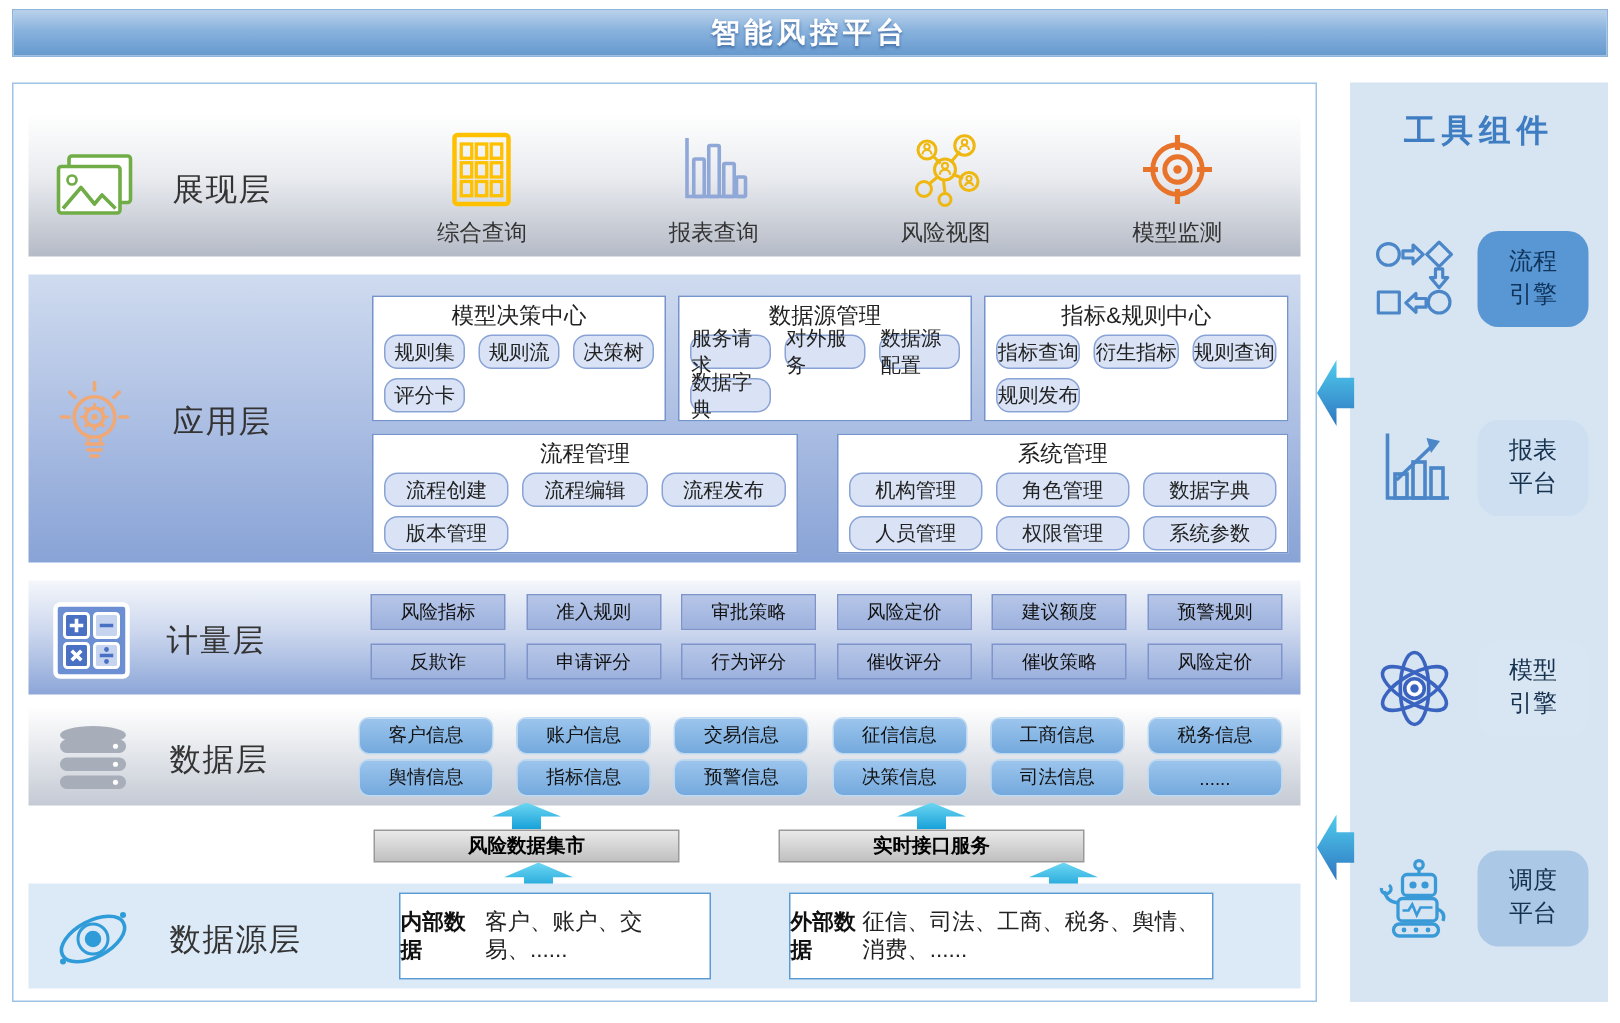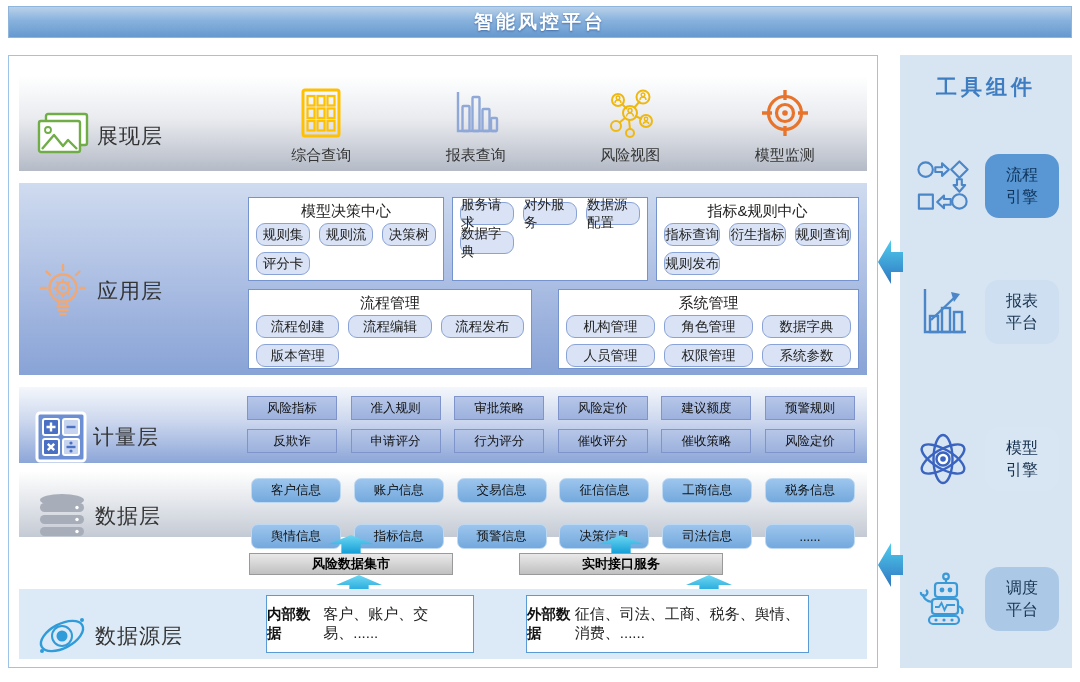--- a/index.html
+++ b/index.html
@@ -10,21 +10,21 @@
   
   .banner{position:absolute;left:8px;top:6px;width:1064px;height:32px;
     background:linear-gradient(180deg,#b9d1ea 0%,#88b2dd 45%,#6699cf 100%);
     border:1px solid #8fb5dd;display:flex;align-items:center;justify-content:center}
   .banner span{color:#fff;font-size:19px;font-weight:bold;letter-spacing:3px;
     text-shadow:0 1px 2px rgba(40,80,140,.65)}
 
   
   .main{position:absolute;left:8px;top:55px;width:870px;height:613px;background:#fff;border:1px solid #9dc3e6}
   .row{position:absolute;left:10px;width:848px}
-  .layer-head{position:absolute;left:16px;top:12px;height:100%;display:flex;align-items:center;gap:6px}
+  .layer-head{position:absolute;left:16px;top:2px;height:100%;display:flex;align-items:center;gap:24px}
   .layer-label{font-size:21px;color:#333;letter-spacing:1px}
 
   
   .row-present{top:20px;height:95px;background:linear-gradient(180deg,#ffffff 0%,#e9ebef 45%,#b4bac6 100%)}
   .present-items{position:absolute;left:225px;right:5px;top:6px;bottom:0;display:flex;justify-content:space-around}
   .present-item{display:flex;flex-direction:column;align-items:center;width:112px;padding-top:4px}
   .present-item .ico{height:54px;display:flex;align-items:center;justify-content:center}
   .present-item .lbl{margin-top:6px;font-size:15px;color:#333}
 
   
@@ -43,21 +43,21 @@
 
   
   .row-measure{top:331px;height:76px;background:linear-gradient(180deg,#f4f7fb 0%,#ccd7ee 45%,#8ca6d8 100%)}
   .btn-rows{position:absolute;left:228px;right:12px;top:9px;display:flex;flex-direction:column;gap:9px}
   .btn-row{display:flex;justify-content:space-between}
   .mbtn{width:90px;height:24px;background:linear-gradient(180deg,#b6c6e8,#9cb1dd);border:1px solid #7e94cb;
     display:flex;align-items:center;justify-content:center;font-size:12.5px;color:#111}
 
   
   .row-data{top:415px;height:66px;background:linear-gradient(180deg,#ffffff 0%,#e2e5ea 50%,#c4cad4 100%)}
-  .dbtn-rows{position:absolute;left:232px;right:12px;top:7px;display:flex;flex-direction:column;gap:21px}
+  .dbtn-rows{position:absolute;left:220px;right:12px;top:7px;display:flex;flex-direction:column;gap:3px}
   .dbtn{width:90px;height:25px;background:linear-gradient(180deg,#9cc5ed,#74a9dd);border:1px solid #bdd9f1;
     border-radius:7px;display:flex;align-items:center;justify-content:center;font-size:12.5px;color:#111}
 
   
   .cbar{position:absolute;top:497px;width:204px;height:22px;
     background:linear-gradient(180deg,#e9e9e9,#c0c0c0);border:1px solid #9a9a9a;
     display:flex;align-items:center;justify-content:center;font-weight:bold;font-size:13px;color:#000}
   #bar0{left:240px}
   #bar1{left:510px}
   .arrow-up{position:absolute;width:46px;background:linear-gradient(180deg,#6ed7f2,#16a0d8);
@@ -210,20 +210,21 @@
         <div class="gtitle">模型决策中心</div>
         <div class="pills">
           <div class="pill">规则集</div>
           <div class="pill">规则流</div>
           <div class="pill">决策树</div>
           <div class="pill">评分卡</div>
         </div>
       </div>
 
       <div class="group" id="g1">
+        <div class="gtitle">数据源管理</div>
         <div class="pills">
           <div class="pill">服务请求</div>
           <div class="pill">对外服务</div>
           <div class="pill">数据源配置</div>
           <div class="pill">数据字典</div>
         </div>
       </div>
 
       <div class="group" id="g2">
         <div class="gtitle">指标&amp;规则中心</div>

